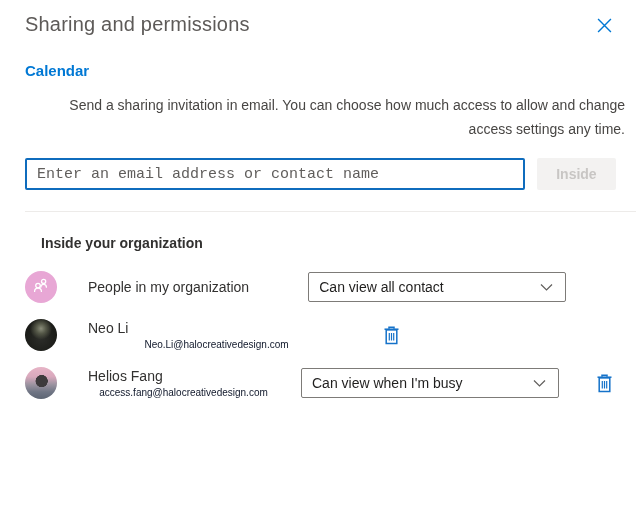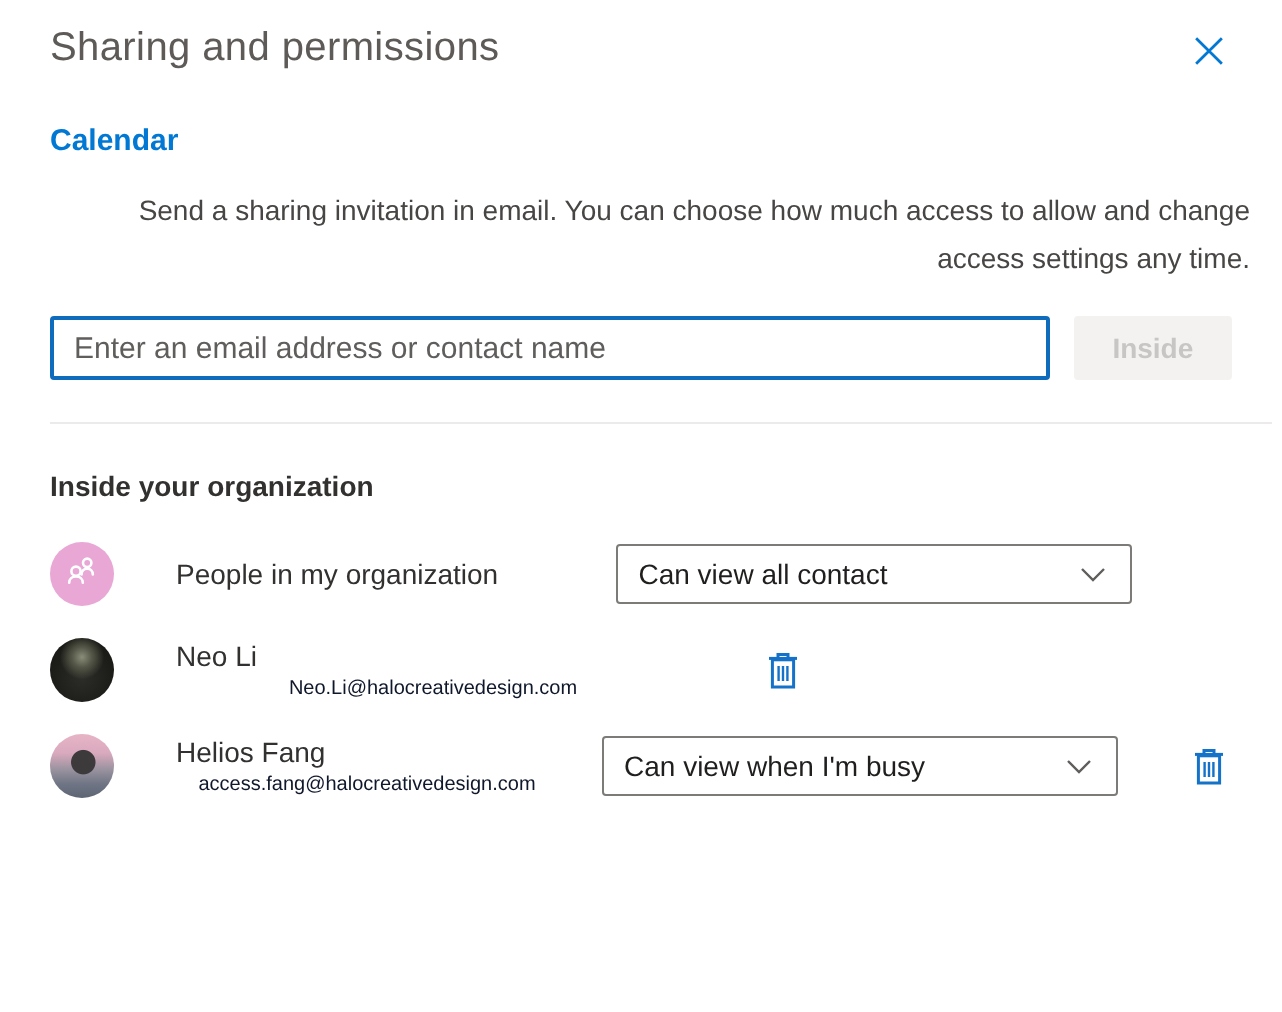--- a/index.html
+++ b/index.html
@@ -37,34 +37,34 @@
   }
   .description {
     margin-top: 14px; width: 600px; font-size: 14px; line-height: 24px; color: #484644; text-align: right;
   }
 
   
   .share-form { margin-top: 17px; display: flex; align-items: center; }
   .email-input {
     width: 517px; height: 32px; border: 2px solid var(--input-border-blue);
     border-radius: 2px; padding: 0 10px; font-size: 15px; color: #323130;
-    font-family: Liberation Sans, sans-serif; outline: none;
+    font-family: Liberation Mono, monospace; outline: none;
   }
   .email-input::placeholder { color: #605e5c; opacity: 1; }
   .share-btn {
     margin-left: 12px; width: 82px; height: 32px; border: none; border-radius: 2px;
     background: var(--disabled-button-bg); color: var(--disabled-button-text);
     font-size: 14px; font-weight: 700;
     font-family: "Liberation Sans", "DejaVu Sans", sans-serif;
   }
 
   .divider { margin-top: 21px; border: none; border-top: 1px solid var(--divider-gray); width: 611px; }
 
   
-  .section-heading { margin-top: 23px; font-size: 14px; font-weight: 700; color: #323130; }
+  .section-heading { margin-top: 23px; font-size: 14px; font-weight: 700; color: #323130; margin-left: 16px; }
   .perm-list { margin-top: 12px; }
   .perm-row { display: flex; align-items: center; height: 48px; gap: 22px; }
 
   .avatar {
     width: 32px; height: 32px; border-radius: 50%; flex: 0 0 32px;
     display: flex; align-items: center; justify-content: center; overflow: hidden;
   }
   .avatar-org { background: var(--org-avatar-pink); }
   .avatar-neo {
     background:

